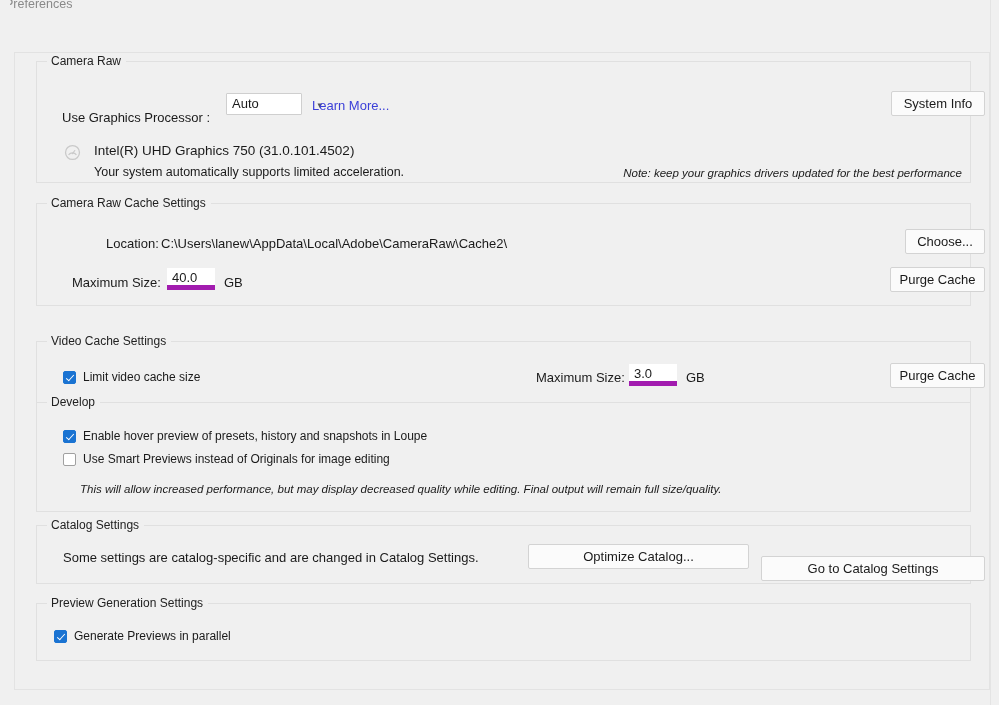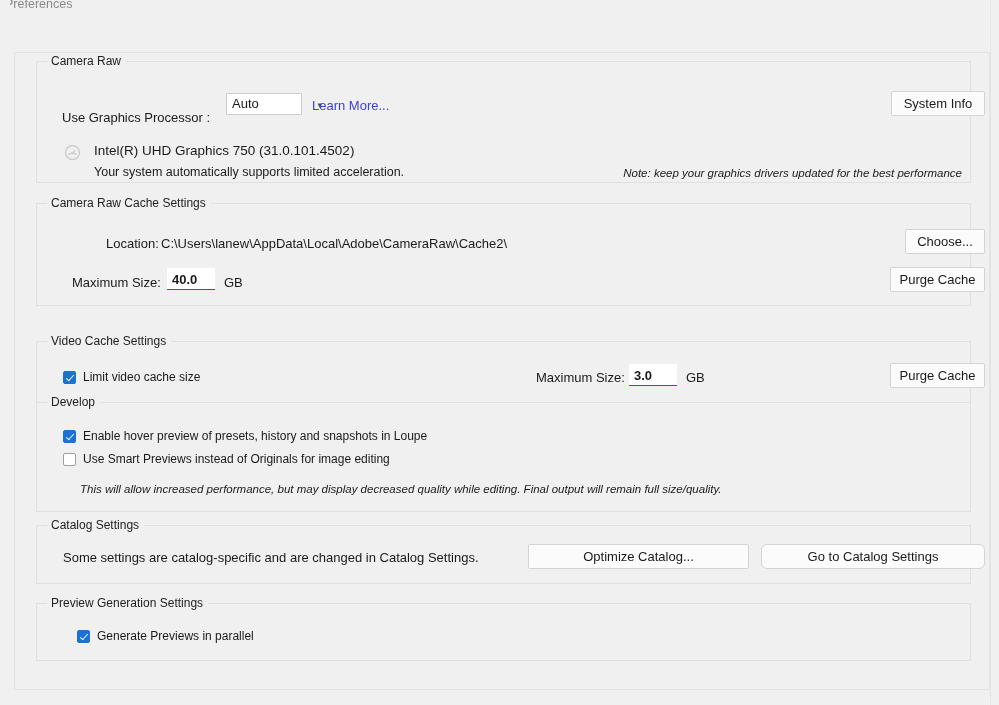--- a/index.html
+++ b/index.html
@@ -194,28 +194,27 @@
     line-height: 16px;
     text-decoration: none;
     cursor: default;
     white-space: nowrap;
   }
 
   input.txtfield {
     position: absolute;
     background: #ffffff;
     border: none;
-    border-bottom: 1px solid #a21caf;
+    border-bottom: 5px solid #a21caf;
     font-family: "Liberation Sans", sans-serif;
     font-size: 13px;
     color: #1a1a1a;
     padding: 2px 4px 1px 5px;
     box-sizing: border-box;
     outline: none;
-    font-weight: bold;
   }
 
   .cbwrap {
     position: absolute;
     display: flex;
     align-items: center;
     white-space: nowrap;
   }
   .cbox {
     width: 13px;
@@ -354,26 +353,26 @@
       <span class="lbl italic" style="left:43px; top:78px;">This will allow increased performance, but may display decreased quality while editing. Final output will remain full size/quality.</span>
     </div>
 
     <div class="group" style="left:21px; top:472px; width:935px; height:59px;">
       <span class="legend">Catalog Settings</span>
 
       <span class="lbl" style="left:26px; top:24px;">Some settings are catalog-specific and are changed in Catalog Settings.</span>
 
       <button class="btn" style="left:491px; top:18px; width:221px; height:25px;">Optimize Catalog...</button>
 
-      <button class="btn" style="left:724px; top:18px; width:224px; height:25px;border-radius:6px;">Go to Catalog Settings</button>
+      <button class="btn" style="left:724px; top:30px; width:224px; height:25px;">Go to Catalog Settings</button>
     </div>
 
     <div class="group" style="left:21px; top:550px; width:935px; height:58px;">
       <span class="legend">Preview Generation Settings</span>
 
-      <div class="cbwrap" style="left:40px; top:24px;">
+      <div class="cbwrap" style="left:17px; top:24px;">
         <span class="cbox on"></span>
         <span class="cblabel">Generate Previews in parallel</span>
       </div>
     </div>
 
   </div>
 </div>
 
 </body></html>

